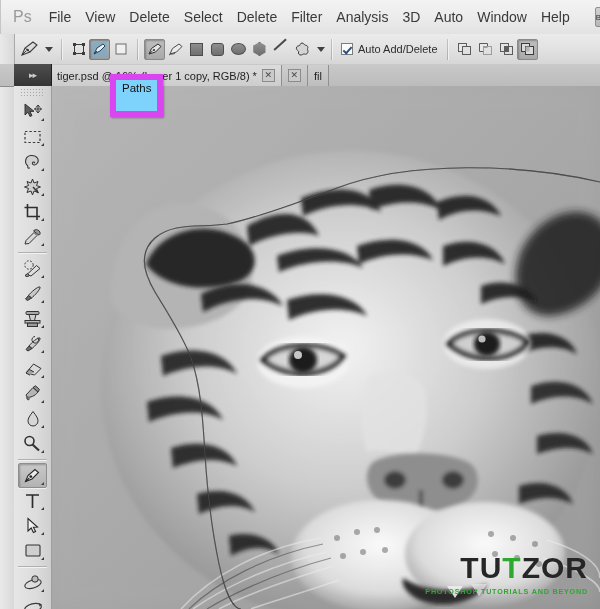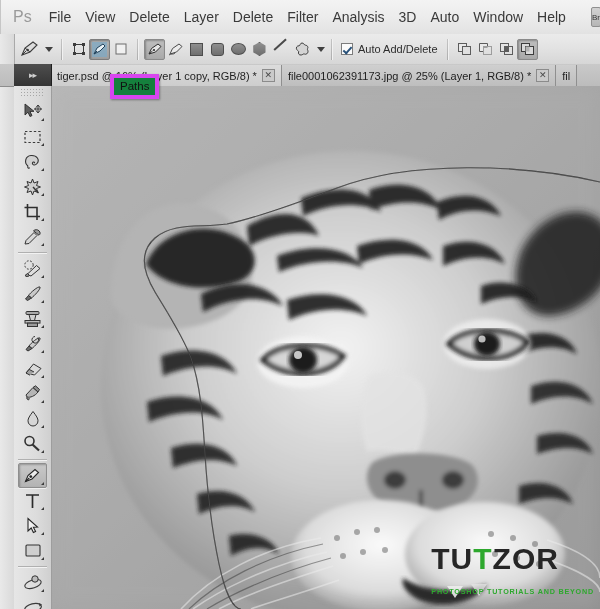--- a/index.html
+++ b/index.html
@@ -88,22 +88,22 @@
        font-size:11px;color:#1f1f1f;white-space:nowrap;box-sizing:border-box;
        border-right:1px solid #8f8f8f;
        background:linear-gradient(to bottom,#cfcfcf,#bebebe);}
   .tab.active{background:linear-gradient(to bottom,#dcdcdc,#cdcdcd);}
   .tab-x{width:11px;height:11px;border:1px solid #8b8b8b;
        display:flex;align-items:center;justify-content:center;
        font-size:9px;color:#4a4a4a;line-height:1;background:#cacaca;}
 
   
   .tooltip{position:absolute;left:110px;top:74px;z-index:40;
-       background:#15803d;border:4px solid #d946ef;
-       font-size:11.5px;color:#111;padding:2px 6px 3px 6px;
+       background:#7dd3fc;border:6px solid #d946ef;
+       font-size:11.5px;color:#111;padding:2px 6px 17px 6px;
        box-shadow:1px 1px 2px rgba(0,0,0,.35);white-space:nowrap;}
 
   
   .toolbox{position:absolute;left:14px;top:86px;width:37px;height:523px;
        background:linear-gradient(to right,#e6e6e6 0%,#dcdcdc 60%,#cfcfcf 100%);
        border-right:1px solid #9d9d9d;z-index:5;}
   .tb-grip{height:9px;margin:2px 6px 2px 6px;
        background-image:radial-gradient(circle,#a6a6a6 .6px,transparent .7px);
        background-size:3px 3px;}
   .tool{position:relative;width:29px;height:25px;margin:0 auto;
@@ -115,44 +115,44 @@
   .tool .tri{position:absolute;right:2px;bottom:2px;width:0;height:0;
        border-left:3px solid transparent;border-bottom:3px solid #3a3a3a;}
   .tool svg{display:block;}
   .tb-div{height:1px;margin:3px 4px;
        background:#b0b0b0;box-shadow:0 1px 0 #f2f2f2;}
 
   
   .canvas-wrap{position:absolute;left:51px;top:86px;width:549px;height:523px;
        overflow:hidden;background:#8c8c8c;}
   .photo{position:absolute;left:0;top:0;width:549px;height:523px;}
-  .watermark{position:absolute;right:6px;bottom:14px;z-index:12;
-       text-align:left;line-height:1;}
+  .watermark{position:absolute;right:12px;bottom:14px;z-index:12;
+       text-align:right;line-height:1;}
   .wm-main{font-size:30px;font-weight:bold;letter-spacing:1px;
        font-family:"Liberation Sans",sans-serif;}
   .wm-t1,.wm-t2{color:#262626;}
   .wm-mid{color:#2ea82e;}
   .wm-sub{font-size:7.2px;letter-spacing:.8px;color:#2ea82e;
-       font-weight:bold;margin-top:14px;}
+       font-weight:bold;margin-top:5px;}
   .leftgut{position:absolute;left:0;top:34px;width:14px;height:575px;
        background:linear-gradient(to right,#e9e9e9,#d9d9d9);
        border-right:1px solid #a9a9a9;}
 </style>
 </head>
 <body>
 
 <div id="app">
 
   <div class="menubar">
     <div class="leftpad"></div>
     <div class="ps-logo">Ps</div>
     <div class="menu-item">File</div>
     <div class="menu-item">View</div>
     <div class="menu-item">Delete</div>
-    <div class="menu-item">Layer</div>
+    <div class="menu-item">Select</div>
     <div class="menu-item">Delete</div>
     <div class="menu-item">Filter</div>
     <div class="menu-item">Analysis</div>
     <div class="menu-item">3D</div>
     <div class="menu-item">Auto</div>
     <div class="menu-item">Window</div>
     <div class="menu-item">Help</div>
     <div class="sep"></div>
     <div class="br-btn">Br</div>
   </div>
@@ -274,21 +274,20 @@
 
   <div class="leftgut"></div>
 
   <div class="tabbar">
     <div style="width:51px;height:100%"></div>
     <div class="tab active">
       <span>tiger.psd @ 16% (Layer 1 copy, RGB/8) *</span>
       <span class="tab-x">✕</span>
     </div>
     <div class="tab">
-      <span>file0001062391173.jpg @ 25% (Layer 1, RGB/8) *</span>
       <span class="tab-x">✕</span>
     </div>
     <div class="tab">
       <span>fil</span>
     </div>
   </div>
 
   <div class="panel-toggle">
     <span class="dbl-arrow">▸▸</span>
   </div>

